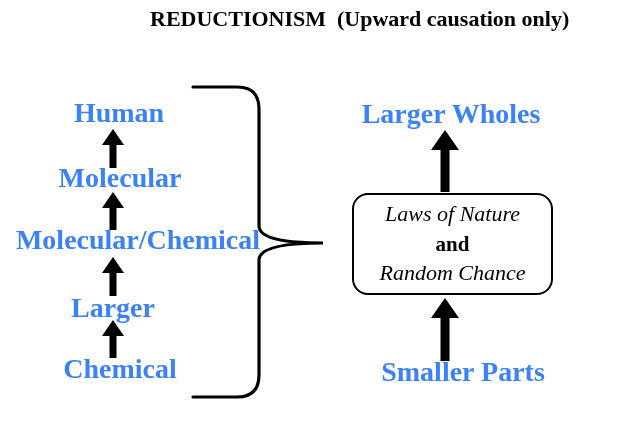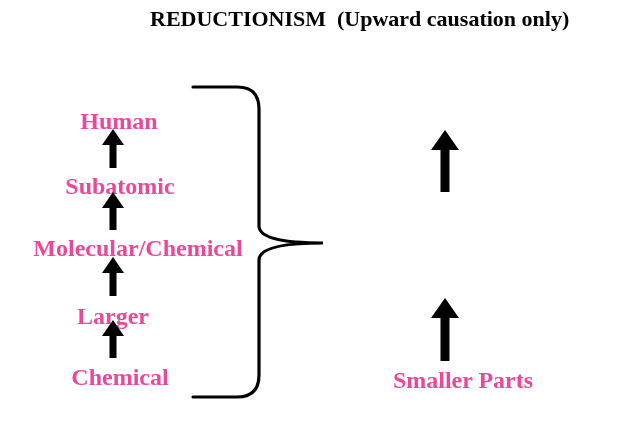--- a/index.html
+++ b/index.html
@@ -8,25 +8,24 @@
     width:630px;height:433px;
     background:#ffffff;
     font-family:"Liberation Serif","DejaVu Serif",serif;
     color:#000;
     overflow:hidden;
   }
   .lbl{
     position:absolute;
     transform:translateX(-50%);
     font-weight:bold;
-    font-size:24px;
+    font-size:28px;
     line-height:24px;
     white-space:nowrap;
-    color:#ec4899;
-    margin-top:8px;
+    color:#3b82f6;
   }
   #title{
     position:absolute;
     left:150px;top:6px;
     font-weight:bold;
     font-size:22px;
     line-height:26px;
     white-space:pre;
     color:#000;
   }
@@ -60,21 +59,21 @@
   }
 </style>
 </head>
 <body>
 
 <div id="stage">
 
   <div id="title">REDUCTIONISM  (Upward causation only)</div>
 
   <div class="lbl" style="left:119px;top:101px;">Human</div>
-  <div class="lbl" style="left:120px;top:166px;">Subatomic</div>
+  <div class="lbl" style="left:120px;top:166px;">Molecular</div>
   <div class="lbl" style="left:138px;top:228px;">Molecular/Chemical</div>
   <div class="lbl" style="left:113px;top:296px;">Larger</div>
   <div class="lbl" style="left:120px;top:357px;">Chemical</div>
 
   <svg class="arrow" style="left:102px;top:129px;" width="22" height="39">
     <polygon points="11,0 22,16 0,16" fill="#000"></polygon>
       <rect x="7.5" y="14" width="7" height="25" fill="#000"></rect>
   </svg>
   <svg class="arrow" style="left:102px;top:192px;" width="22" height="38">
     <polygon points="11,0 22,16 0,16" fill="#000"></polygon>
@@ -86,26 +85,32 @@
   </svg>
   <svg class="arrow" style="left:102px;top:320px;" width="22" height="38">
     <polygon points="11,0 22,16 0,16" fill="#000"></polygon>
       <rect x="7.5" y="14" width="7" height="24" fill="#000"></rect>
   </svg>
 
   <svg id="brace" width="160" height="330" viewBox="0 0 160 330">
     <path d="M 13 7 H 57 Q 79 7 79 29 L 79 146 Q 79 163 143 163 Q 79 163 79 180 L 79 295 Q 79 317 57 317 H 13" fill="none" stroke="#000" stroke-width="3.2" stroke-linecap="round"></path>
   </svg>
 
+  <div class="lbl" style="left:451px;top:102px;">Larger Wholes</div>
 
   <svg class="arrow" style="left:431px;top:130px;" width="28" height="62">
     <polygon points="14,0 28,20 0,20" fill="#000"></polygon>
       <rect x="9.5" y="18" width="9" height="44" fill="#000"></rect>
   </svg>
 
+  <div id="laws-box">
+    <div class="box-line box-italic" style="top:7px;">Laws of Nature</div>
+    <div class="box-line box-bold" style="top:38px;">and</div>
+    <div class="box-line box-italic" style="top:66px;">Random Chance</div>
+  </div>
 
   <svg class="arrow" style="left:431px;top:298px;" width="28" height="63">
     <polygon points="14,0 28,20 0,20" fill="#000"></polygon>
       <rect x="9.5" y="18" width="9" height="45" fill="#000"></rect>
   </svg>
 
   <div class="lbl" style="left:463px;top:360px;">Smaller Parts</div>
 
 </div>
 

